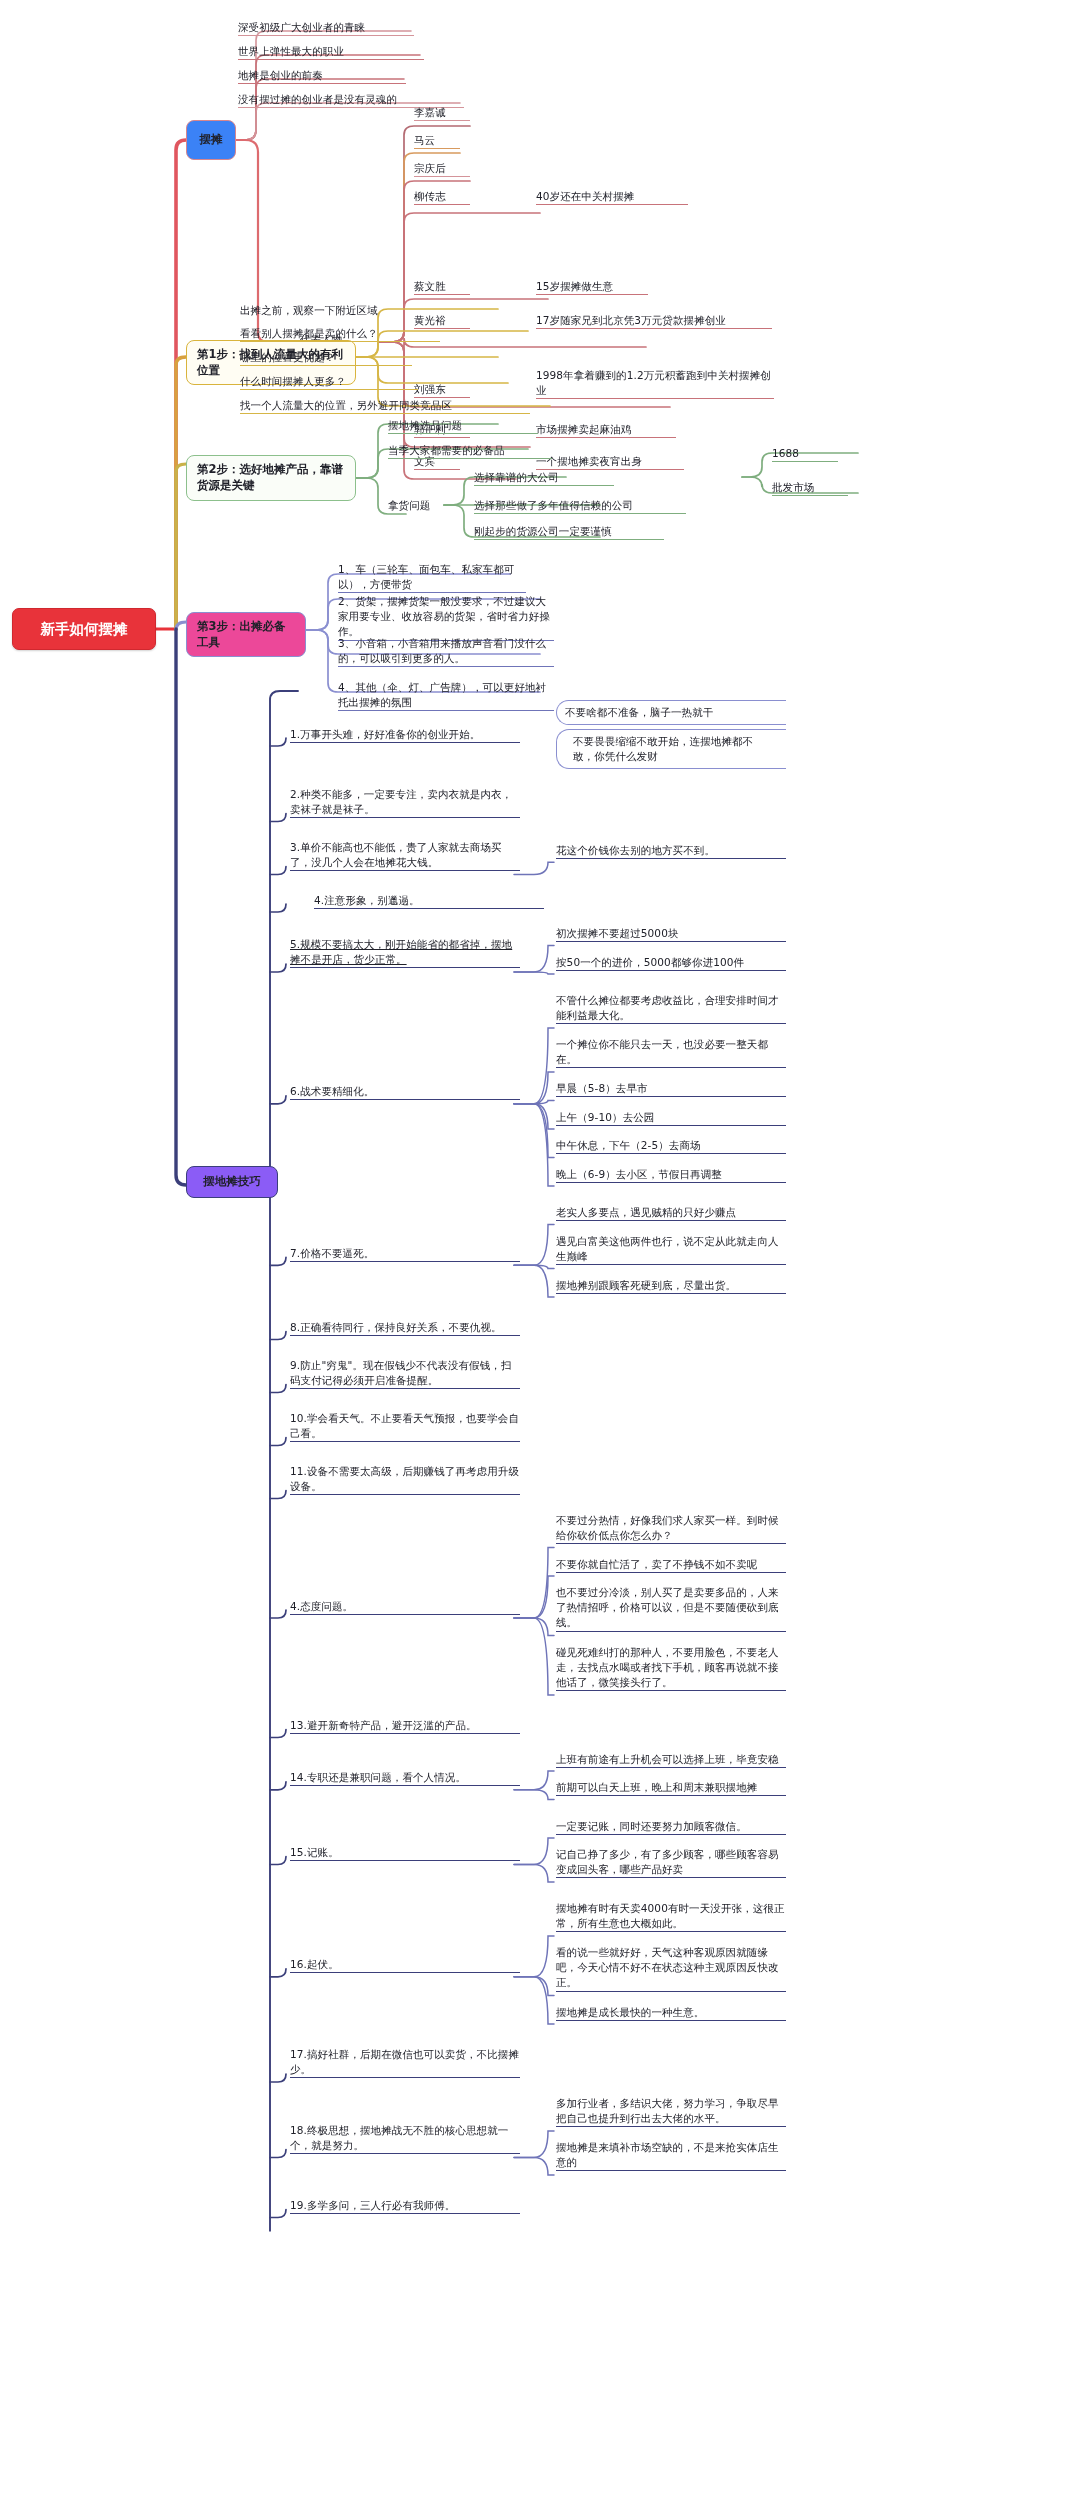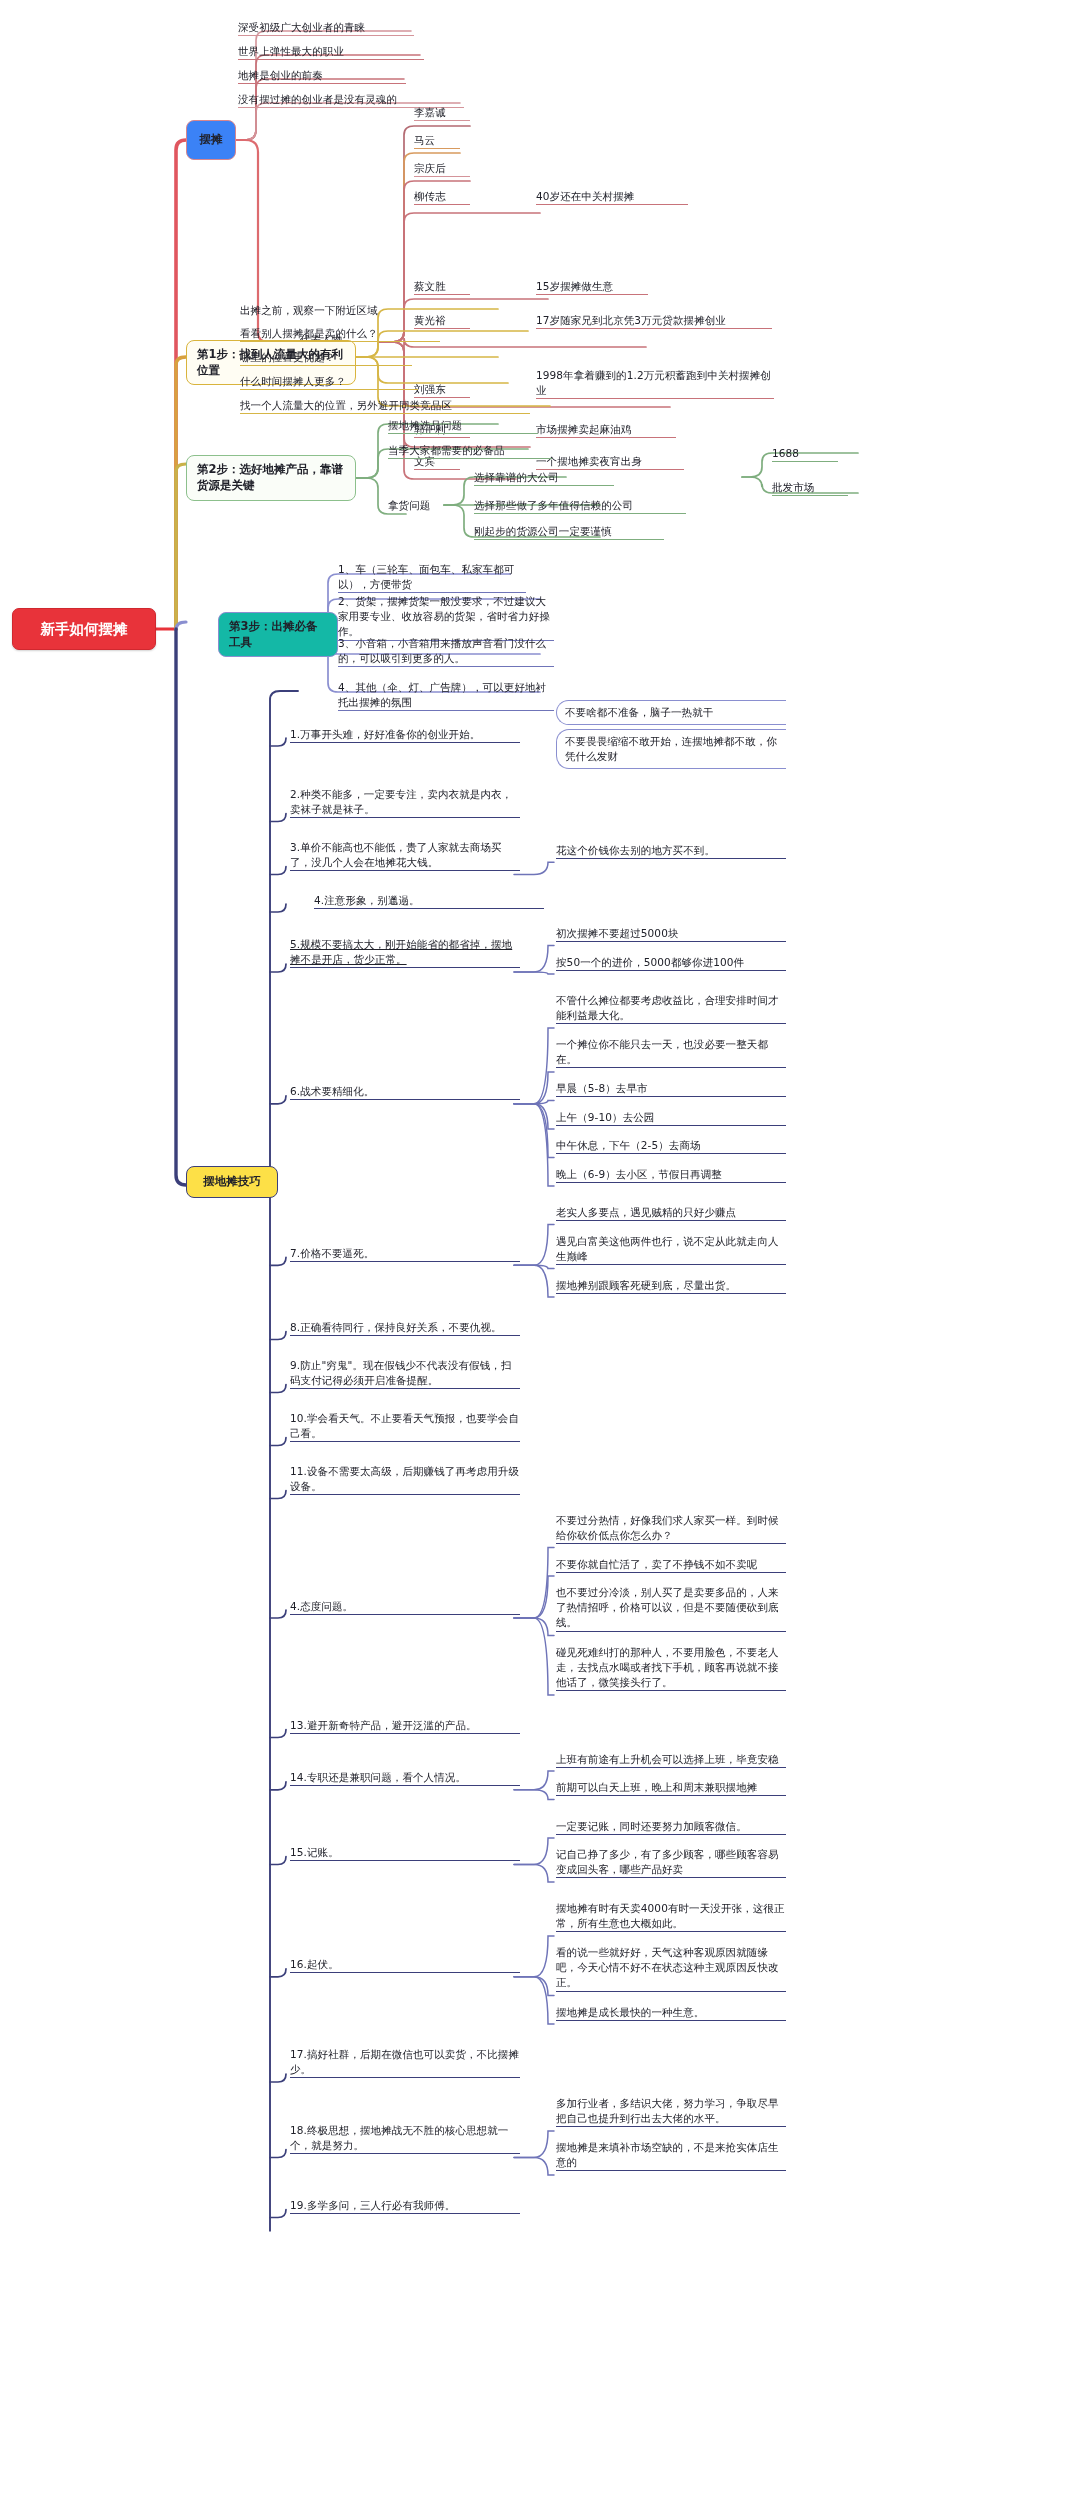--- a/index.html
+++ b/index.html
@@ -27,22 +27,22 @@
 
   
   .l1{
     border-radius:8px;background:#3b82f6;
     display:flex;align-items:center;padding:6px 10px;
     font-weight:bold;font-size:11.5px;line-height:1.35;
   }
   .l1.pink{border:1.5px solid #d8868d;}
   .l1.amber{border:1.7px solid #d9b43c;background:#fffdf3;}
   .l1.green{border:1.7px solid #8cc08c;background:#fafdf8;}
-  .l1.blue{border:1.7px solid #8a8fd0;background:#14b8a6;margin-left:32px;}
-  .l1.navy{border:1.7px solid #3b3f7a;background:#fde047;}
+  .l1.blue{border:1.7px solid #8a8fd0;background:#ec4899;}
+  .l1.navy{border:1.7px solid #3b3f7a;background:#8b5cf6;}
 
   
   .u-pink{border-bottom:1.6px solid #c8737a;}
   .u-pink2{border-bottom:1.6px solid #d4949a;}
   .u-orange{border-bottom:1.6px solid #d89a5e;}
   .u-amber{border-bottom:1.6px solid #d6b646;}
   .u-green{border-bottom:1.6px solid #7fae7f;}
   .u-navy{border-bottom:1.6px solid #3b3f7a;}
   .u-blue{border-bottom:1.6px solid #6f74b8;}
   .u-none{border-bottom:none;}
@@ -208,21 +208,21 @@
   <div class="txt u-blue" style="left:338px;top:636px;width:216px;">3、小音箱，小音箱用来播放声音看门没什么的，可以吸引到更多的人。</div>
   <div class="txt u-blue" style="left:338px;top:680px;width:216px;">4、其他（伞、灯、广告牌），可以更好地衬托出摆摊的氛围</div>
 
   <div class="node l1 navy" style="left:186px;top:1166px;width:92px;min-height:32px;justify-content:center;">
     <span>摆地摊技巧</span>
   </div>
 
   <div id="jiqiao-items">
       <div class="txt u-navy" style="left: 290px; top: 726.5px; width: 230px;">1.万事开头难，好好准备你的创业开始。</div>
       <div class="txt u-none" style="left: 556px; top: 700px; width: 230px; border-top: 1.6px solid rgb(138, 143, 208); border-right: none; border-bottom: 1.6px solid rgb(138, 143, 208); border-left: 1.6px solid rgb(138, 143, 208); border-image: initial; border-radius: 13px 0px 0px 13px; padding: 4px 8px;">不要啥都不准备，脑子一热就干</div>
-      <div class="txt u-none" style="left: 556px; top: 728.5px; width: 230px; border-top: 1.6px solid rgb(138, 143, 208); border-right: none; border-bottom: 1.6px solid rgb(138, 143, 208); border-left: 1.6px solid rgb(138, 143, 208); border-image: initial; border-radius: 13px 0px 0px 13px; padding: 4px 8px;">不要畏畏缩缩不敢开始，连摆地摊都不敢，你凭什么发财</div>
+      <div class="txt u-none" style="left: 556px; top: 728.5px; width: 230px; border-top: 1.6px solid rgb(138, 143, 208); border-right: none; border-bottom: 1.6px solid rgb(138, 143, 208); border-left: 1.6px solid rgb(138, 143, 208); border-image: initial; border-radius: 13px 0px 0px 13px; padding: 4px 16px;">不要畏畏缩缩不敢开始，连摆地摊都不敢，你凭什么发财</div>
       <div class="txt u-navy" style="left: 290px; top: 786.5px; width: 230px;">2.种类不能多，一定要专注，卖内衣就是内衣，卖袜子就是袜子。</div>
       <div class="txt u-navy" style="left: 290px; top: 839.5px; width: 230px;">3.单价不能高也不能低，贵了人家就去商场买了，没几个人会在地摊花大钱。</div>
       <div class="txt u-navy" style="left: 556px; top: 842.75px; width: 230px;">花这个价钱你去别的地方买不到。</div>
       <div class="txt u-navy" style="left: 290px; top: 892.5px; width: 230px; margin-left: 24px;">4.注意形象，别邋遢。</div>
       <div class="txt u-navy" style="left: 290px; top: 937px; width: 230px; text-decoration: underline;">5.规模不要搞太大，刚开始能省的都省掉，摆地摊不是开店，货少正常。</div>
       <div class="txt u-navy" style="left: 556px; top: 926px; width: 230px;">初次摆摊不要超过5000块</div>
       <div class="txt u-navy" style="left: 556px; top: 954.5px; width: 230px;">按50一个的进价，5000都够你进100件</div>
       <div class="txt u-navy" style="left: 290px; top: 1084.25px; width: 230px;">6.战术要精细化。</div>
       <div class="txt u-navy" style="left: 556px; top: 993px; width: 230px;">不管什么摊位都要考虑收益比，合理安排时间才能利益最大化。</div>
       <div class="txt u-navy" style="left: 556px; top: 1037px; width: 230px;">一个摊位你不能只去一天，也没必要一整天都在。</div>

